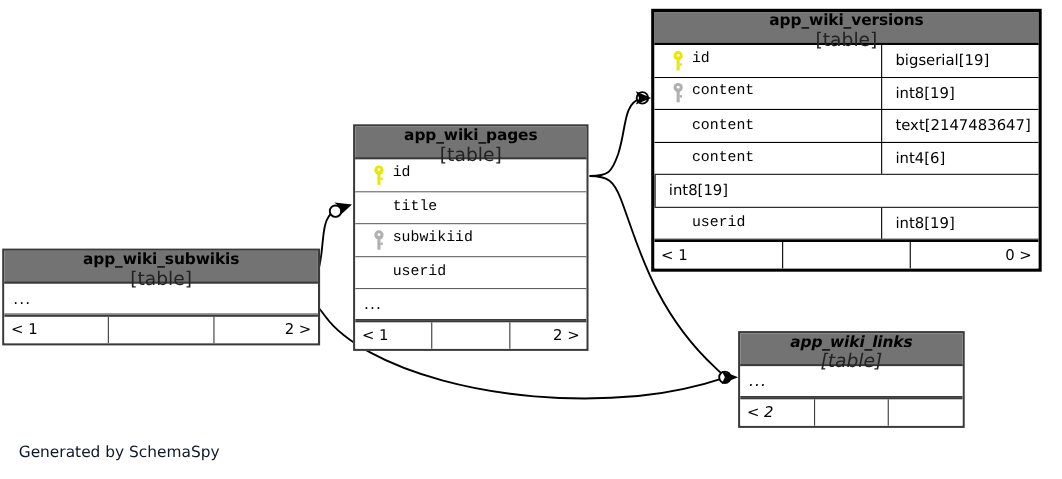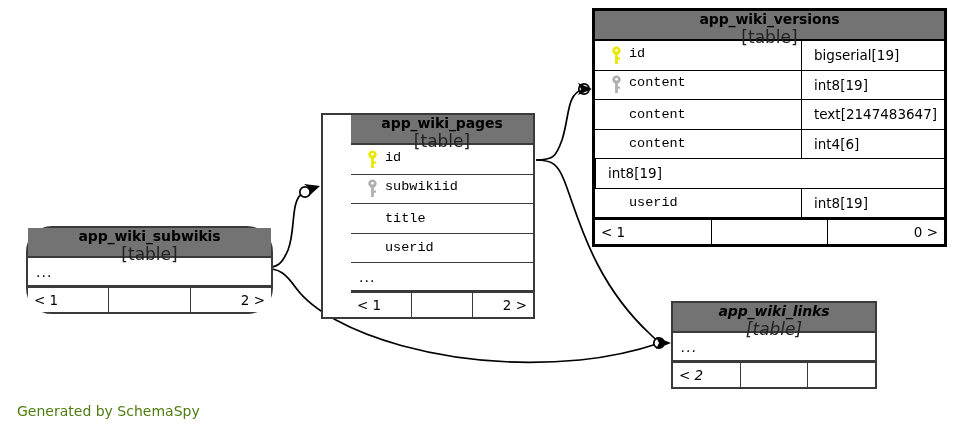--- a/index.html
+++ b/index.html
@@ -126,30 +126,30 @@
     align-items: center;
     padding: 0 6px;
     font-size: 13.5px;
     border-right: 1.5px solid #3a3a3a;
     flex: 1 1 0;
   }
   .focal .foot .fc { border-right: 1.5px solid #000000; }
   .foot .fc:last-child { border-right: none; }
   .foot .fc.right { justify-content: flex-end; }
   #t_versions { left: 592px; top: 8px;  width: 355px; }
-  #t_pages    { left: 321px; top: 113px; width: 214px; padding-left: 28px; }
-  #t_subwikis { left: 26px;  top: 226px; width: 247px; border-radius: 26px; }
+  #t_pages    { left: 321px; top: 113px; width: 214px; }
+  #t_subwikis { left: 2px;  top: 226px; width: 289px; }
   #t_links    { left: 671px; top: 301px; width: 206px; font-style: italic; }
   #t_versions .ctype { width: 143px; flex: 0 0 143px; padding-left: 12px; }
   .credit {
     position: absolute;
     left: 17px;
     top: 403px;
     font-size: 14px;
-    color: #4d7c0f;
+    color: #0f172a;
   }
 </style>
 </head>
 <body>
 
 <div id="canvas">
 
   <svg class="edges" viewBox="0 0 965 435" xmlns="http://www.w3.org/2000/svg">
     <g fill="none" stroke="#000000" stroke-width="1.7">
 
@@ -258,42 +258,42 @@
             <rect x="4.1" y="7.5" width="2.8" height="10.5" fill="#e8e800"></rect>
             <rect x="6.9" y="11.5" width="2.1" height="2.2" fill="#e8e800"></rect>
           </svg>
         </span>
         <span class="lbl">id</span>
       </span>
     </div>
 
     <div class="row">
       <span class="cname">
+        <span class="keyslot"></span>
+        <span class="lbl">title</span>
+      </span>
+    </div>
+
+    <div class="row">
+      <span class="cname">
         <span class="keyslot">
           <svg width="11" height="19" viewBox="0 0 11 19" xmlns="http://www.w3.org/2000/svg">
             <circle cx="5.5" cy="4.6" r="4.2" fill="#b0b0b0"></circle>
             <circle cx="5.5" cy="4.3" r="1.3" fill="#ffffff"></circle>
             <rect x="4.1" y="7.5" width="2.8" height="10.5" fill="#b0b0b0"></rect>
             <rect x="6.9" y="11.5" width="2.1" height="2.2" fill="#b0b0b0"></rect>
           </svg>
         </span>
         <span class="lbl">subwikiid</span>
       </span>
     </div>
 
     <div class="row">
       <span class="cname">
         <span class="keyslot"></span>
-        <span class="lbl">title</span>
-      </span>
-    </div>
-
-    <div class="row">
-      <span class="cname">
-        <span class="keyslot"></span>
         <span class="lbl">userid</span>
       </span>
     </div>
 
     <div class="ellipsis-row">...</div>
 
     <div class="foot">
       <span class="fc">&lt; 1</span>
       <span class="fc"></span>
       <span class="fc right">2 &gt;</span>

